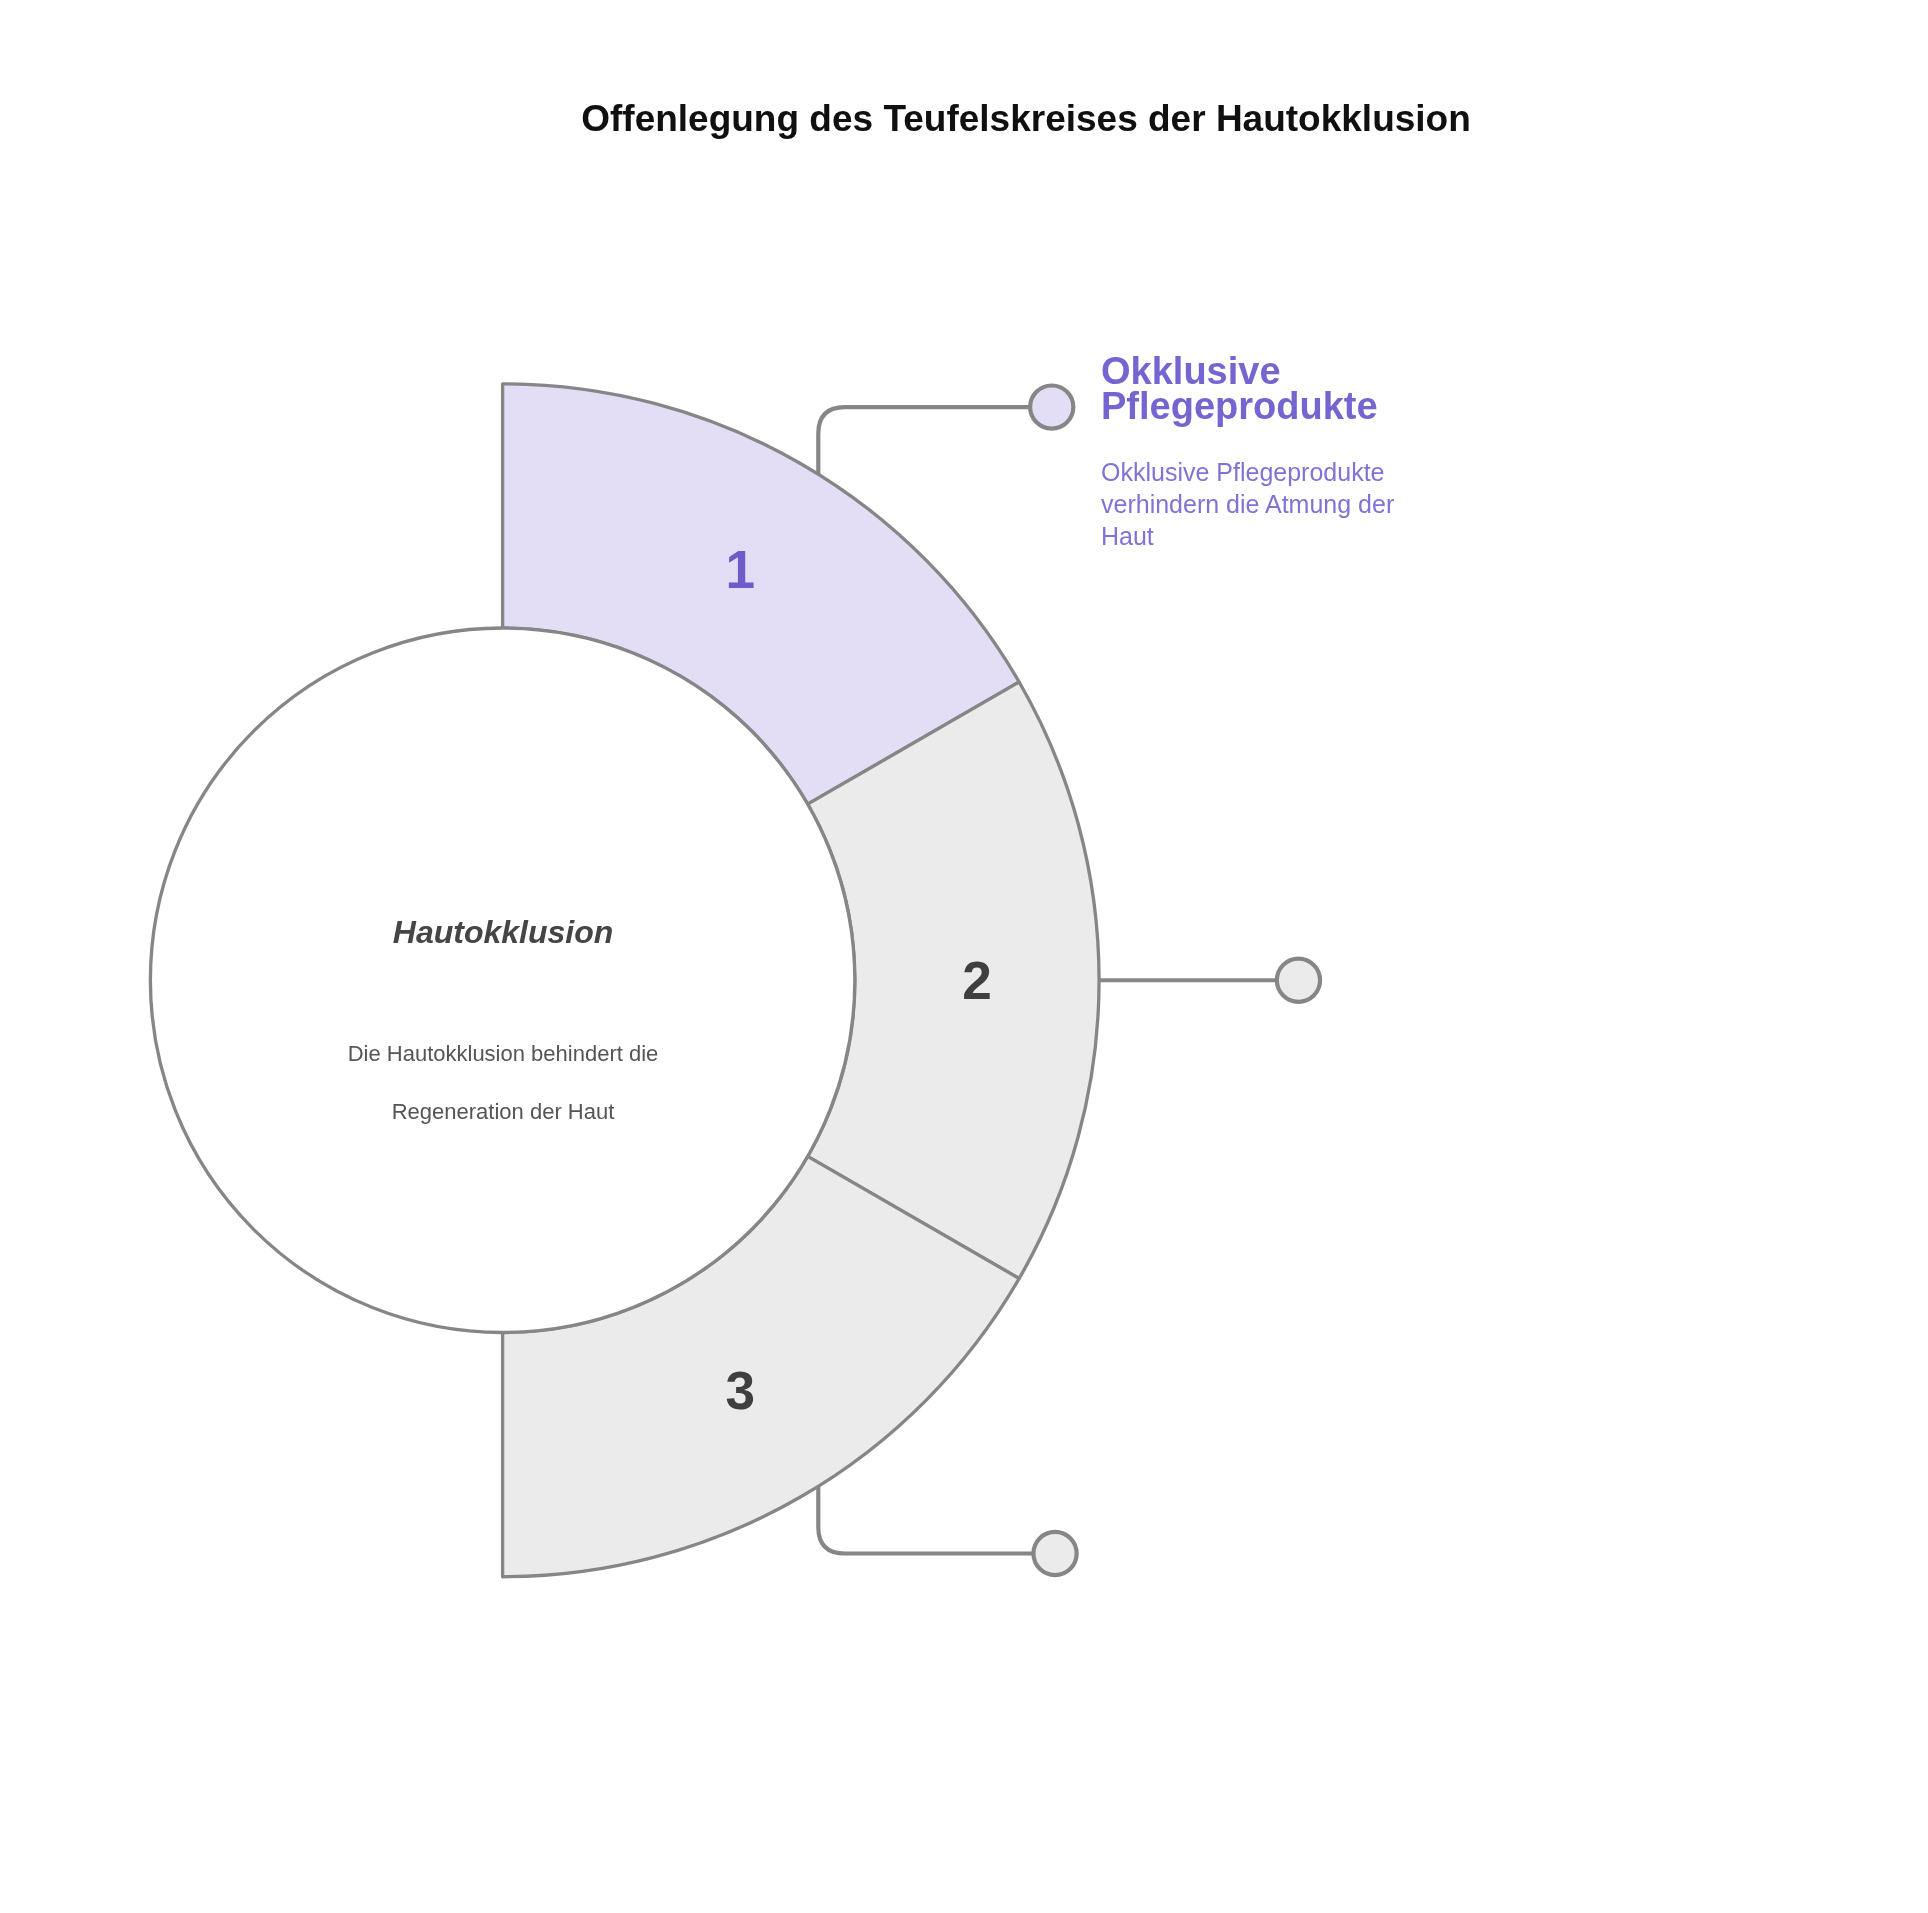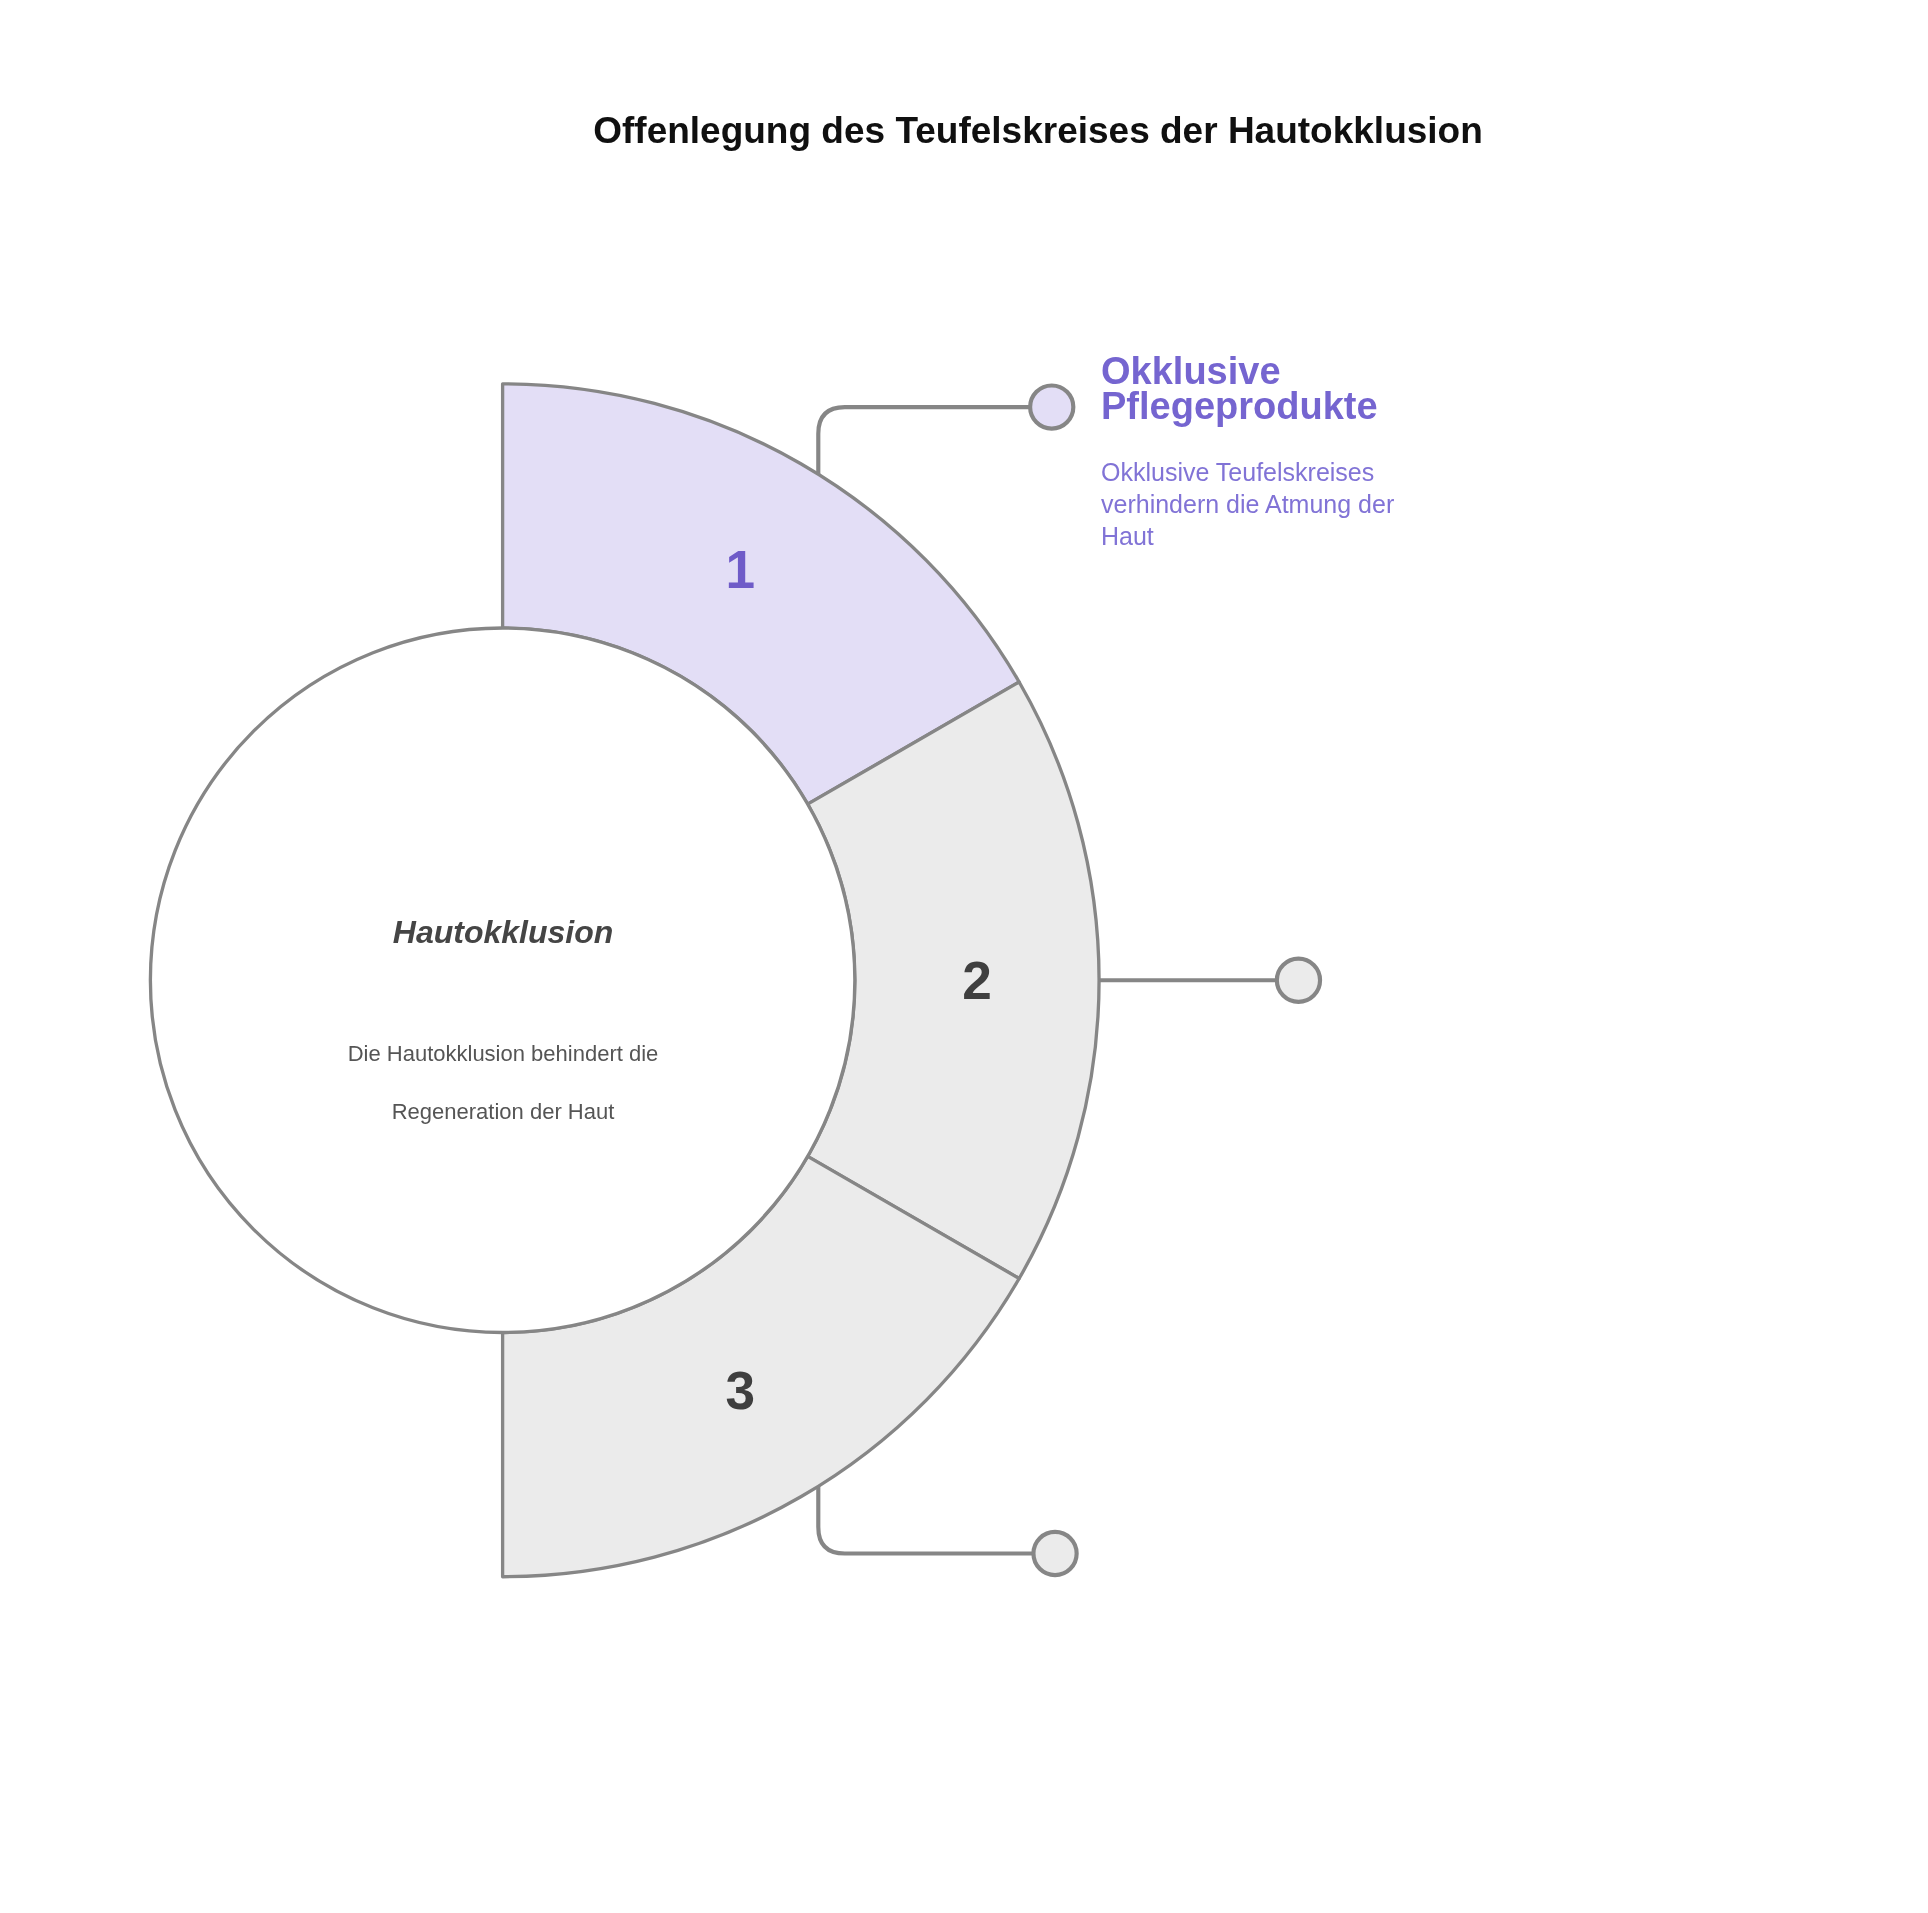--- a/index.html
+++ b/index.html
@@ -17,21 +17,21 @@
   .canvas{
     position:relative;
     width:1929px;height:1914px;
     background:#ffffff;
     font-family:"Liberation Sans", sans-serif;
     overflow:hidden;
   }
   .page-title{
     position:absolute;
     left:569px;top:98px;width:914px;
-    margin:12px;
+    margin:0;
     font-size:37px;line-height:42px;font-weight:700;
     color:var(--title-color);
     text-align:center;
     letter-spacing:0px;
   }
   .diagram{position:absolute;left:0;top:0;width:1929px;height:1914px;}
   .seg{stroke:var(--stroke-gray);stroke-width:4;stroke-linejoin:round;}
   .seg-purple{fill:var(--segment-lavender);}
   .seg-gray{fill:var(--segment-gray);}
   .center-circle{fill:#ffffff;stroke:var(--stroke-gray);stroke-width:4;}
@@ -109,19 +109,19 @@
     <text class="seg-num" x="891" y="1674">3</text>
   </svg>
 
   <div class="center-text">
     <div class="center-heading">Hautokklusion</div>
     <div class="center-desc">Die Hautokklusion behindert die Regeneration der Haut</div>
   </div>
 
   <div class="label-group lg1">
     <div class="label-title purple">Okklusive Pflegeprodukte</div>
-    <div class="label-desc purple-light">Okklusive Teufelskreises verhindern die Atmung der Haut</div>
+    <div class="label-desc purple-light">Okklusive Pflegeprodukte verhindern die Atmung der Haut</div>
   </div>
 
 
 
 </div>
 
 
 </body></html>

